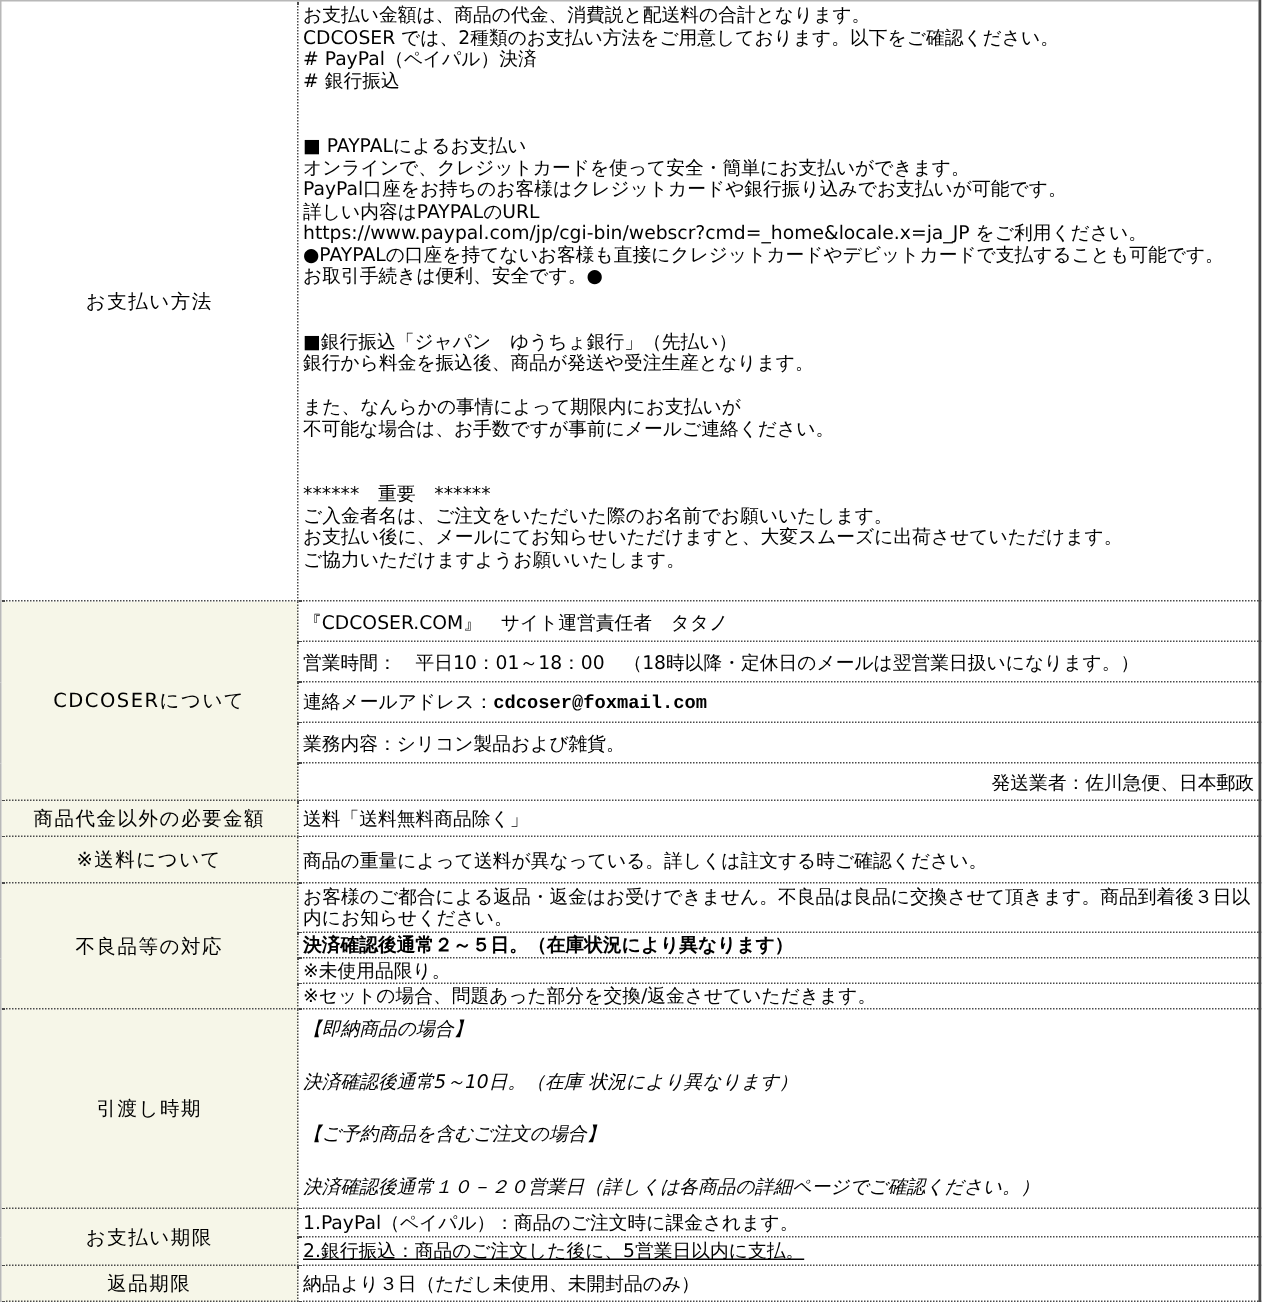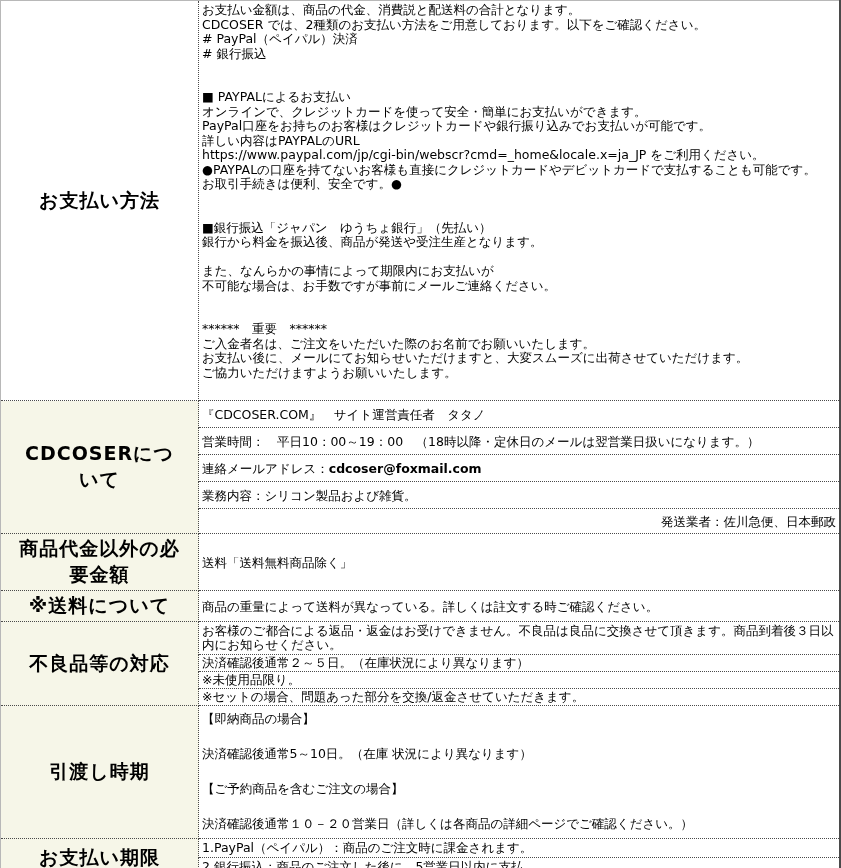--- a/index.html
+++ b/index.html
@@ -3,30 +3,30 @@
 <meta charset="utf-8">
 <style>
   html,body{margin:0;padding:0;background:#ffffff;}
   body{font-family:"DejaVu Sans",sans-serif;color:#000000;}
   .page{width:841px;min-height:868px;}
   table.info{width:841px;border-collapse:collapse;table-layout:fixed;
     border-top:1px solid #b8b8b8;border-left:1px solid #b8b8b8;
     border-right:2px solid #4a4a4a;border-bottom:3px solid #4a4a4a;}
   col.c-head{width:198px;}
   th,td{border:1px dotted #4a4a4a;}
-  th.hd{background:#f6f6e8;font-size:19px;font-weight:bold;text-align:center;
+  th.hd{background:#f6f6e8;font-size:13px;font-weight:normal;text-align:center;
     vertical-align:middle;padding:2px 18px;letter-spacing:1px;}
   th.hd.white{background:#ffffff;}
   td.ct{font-size:12.5px;padding:1px 3px;vertical-align:middle;line-height:15px;
     overflow:hidden;word-break:break-all;}
   td.pre{white-space:pre-wrap;}
   td.top{vertical-align:top;line-height:14.5px;padding-top:2px;}
-  td.wide{line-height:17.5px;padding-top:4px;}
+  td.wide{line-height:17.5px;padding-top:4px;font-style:italic;}
   td.tight{line-height:14px;padding-top:0;padding-bottom:0;}
-  .em{font-weight:bold;}
+  .em{font-weight:bold;font-family:Liberation Mono, monospace;}
 </style>
 </head>
 <body>
 
 <div class="page">
   <table class="info">
     <colgroup>
         <col class="c-head">
         <col class="c-body">
       </colgroup>
@@ -60,21 +60,21 @@
 ご入金者名は、ご注文をいただいた際のお名前でお願いいたします。
 お支払い後に、メールにてお知らせいただけますと、大変スムーズに出荷させていただけます。
 ご協力いただけますようお願いいたします。</td>
       </tr>
 
       <tr>
         <th class="hd" rowspan="5">CDCOSERについて</th>
         <td class="ct" style="height:24px;">『CDCOSER.COM』　サイト運営責任者　タタノ</td>
       </tr>
       <tr>
-        <td class="ct" style="height:24px;">営業時間：　平日10：00～19：00　（18時以降・定休日のメールは翌営業日扱いになります。）</td>
+        <td class="ct" style="height:24px;">営業時間：　平日10：01～18：00　（18時以降・定休日のメールは翌営業日扱いになります。）</td>
       </tr>
       <tr>
         <td class="ct" style="height:24px;">
           <span>連絡メールアドレス：</span><span class="em">cdcoser@foxmail.com</span>
         </td>
       </tr>
       <tr>
         <td class="ct" style="height:24px;">業務内容：シリコン製品および雑貨。</td>
       </tr>
       <tr>
@@ -89,21 +89,21 @@
       <tr>
         <th class="hd">※送料について</th>
         <td class="ct" style="height:28px;">商品の重量によって送料が異なっている。詳しくは註文する時ご確認ください。</td>
       </tr>
 
       <tr>
         <th class="hd" rowspan="4">不良品等の対応</th>
         <td class="ct tight" style="height:32px;">お客様のご都合による返品・返金はお受けできません。不良品は良品に交換させて頂きます。商品到着後３日以内にお知らせください。</td>
       </tr>
       <tr>
-        <td class="ct tight" style="height:16px;">決済確認後通常２～５日。（在庫状況により異なります）</td>
+        <td class="ct tight" style="height:16px;font-weight:bold;">決済確認後通常２～５日。（在庫状況により異なります）</td>
       </tr>
       <tr>
         <td class="ct tight" style="height:16px;margin-left:40px;">※未使用品限り。</td>
       </tr>
       <tr>
         <td class="ct tight" style="height:16px;">※セットの場合、問題あった部分を交換/返金させていただきます。</td>
       </tr>
 
       <tr>
         <th class="hd">引渡し時期</th>

